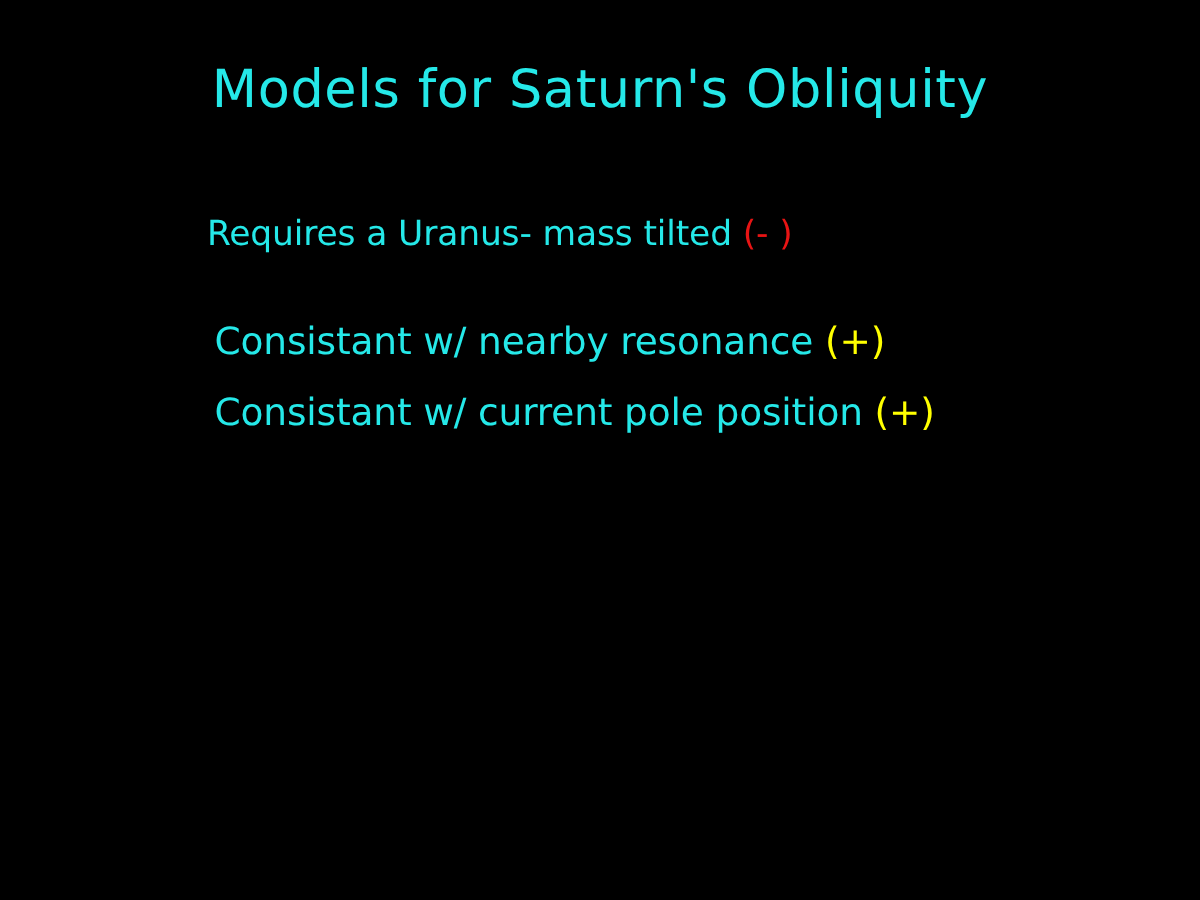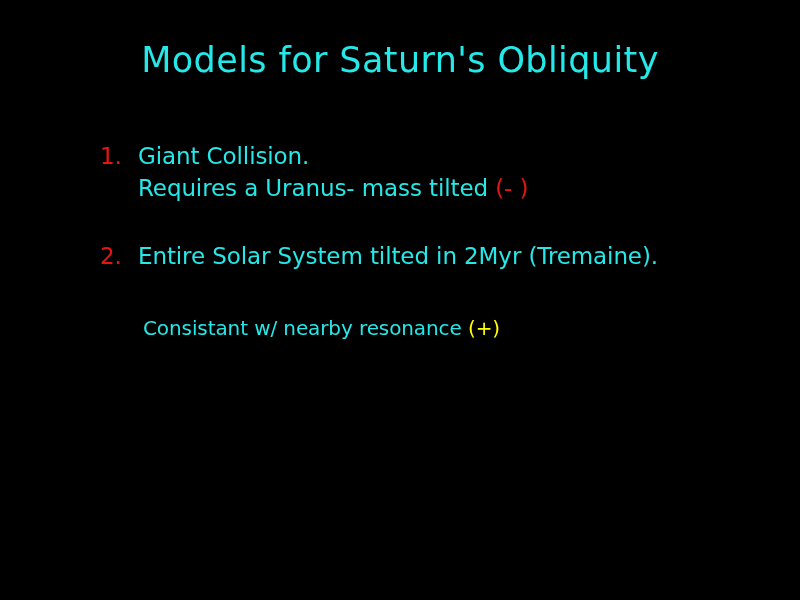--- a/index.html
+++ b/index.html
@@ -86,48 +86,43 @@
   .pos {
     color: #ffff00;
   }
 
   
   #item-1 { margin-top: 0px; }
   #item-2 { margin-top: 36px; }
   #item-3 { margin-top: 40px; }
 
   .sub-line {
-    font-size: 20px;
+    font-size: 25px;
     margin-top: 15px;
   }
 </style>
 </head>
 <body>
 
 <div id="slide">
 
   <div id="slide-title">Models for Saturn's Obliquity</div>
 
   <div id="body-list">
 
     <div class="list-item" id="item-1">
       <div class="item-line">
-        <span class="marker">1.</span><span>Giant Collision.</span>
-      </div>
-      <div class="item-line">
         <span class="line-indent"></span><span>Requires  a Uranus- mass tilted </span><span class="neg">(- )</span>
       </div>
     </div>
 
-    <div class="list-item" id="item-2">
-      <div class="item-line">
-        <span class="marker">2.</span><span>Entire Solar System tilted in 2Myr (Tremaine).</span>
-      </div>
-    </div>
 
     <div class="list-item" id="item-3">
       <div class="item-line sub-line">
         <span class="line-indent sub"></span><span>Consistant w/ nearby resonance </span><span class="pos">(+)</span>
+      </div>
+      <div class="item-line sub-line">
+        <span class="line-indent sub"></span><span>Consistant w/ current pole position </span><span class="pos">(+)</span>
       </div>
     </div>
 
   </div>
 </div>
 
 </body></html>

